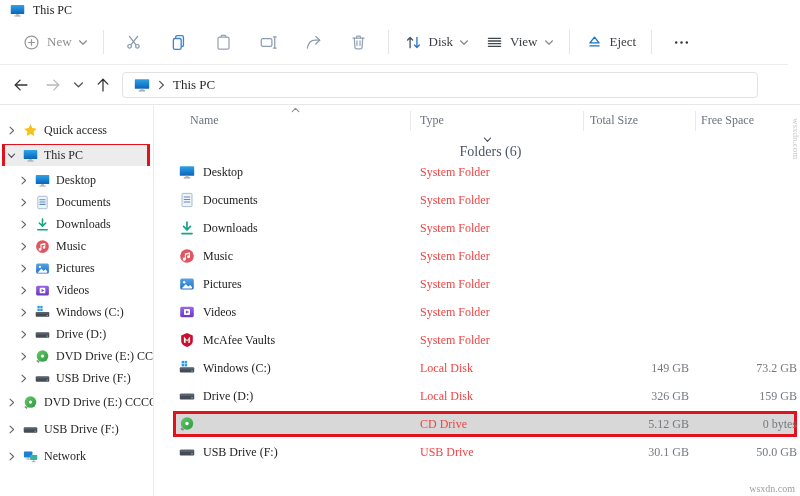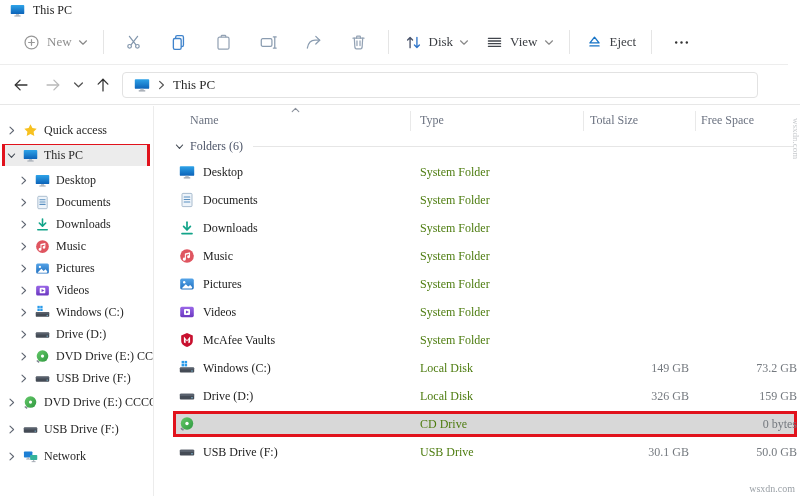--- a/index.html
+++ b/index.html
@@ -50,30 +50,30 @@
   .content{position:absolute;left:155px;top:105px;right:0;bottom:0;overflow:hidden;margin-left:12px;}
   .colheaders{position:relative;height:30px;color:#6b7280;font-size:12px;}
   .colheaders .h{position:absolute;top:8px;cursor:default;}
   .colheaders .h.name{left:23px;}
   .colheaders .h.type{left:253px;}
   .colheaders .h.total{left:423px;}
   .colheaders .h.free{left:534px;}
   .colheaders .sortmark{position:absolute;left:124px;top:2px;}
   .col-sep{position:absolute;top:6px;width:1px;height:20px;background:#e9e9e9;}
 
-  .group-hdr{display:flex;align-items:center;color:#4d5568;font-size:12px;padding-left:8px;}
+  .group-hdr{display:flex;align-items:center;color:#4d5568;font-size:14px;padding-left:8px;flex-direction:column;}
   .group-hdr .g-lbl{margin-left:6px;white-space:nowrap;}
   .group-hdr .g-line{flex:1;height:1px;background:#e6e6e6;margin:0 6px 0 10px;}
   .gh1{height:23px;} .gh2{height:19px;}
 
   .row{position:relative;height:28px;}
   .row .cell{position:absolute;top:0;line-height:28px;z-index:1;}
   .row .c-icon{left:12px;top:6px;line-height:normal;}
   .row .c-name{left:36px;color:#1c1c1c;white-space:nowrap;}
-  .row .c-type{left:253px;color:#4d7c0f;}
+  .row .c-type{left:253px;color:#ef4444;}
   .row .c-total{left:416px;width:106px;text-align:right;color:#74797f;}
   .row .c-free{left:528px;width:102px;text-align:right;color:#74797f;}
   .row.selected::before{content:"";position:absolute;left:6px;right:3px;top:1px;bottom:1px;
         background:#d8d8d8;border:3px solid #e1121c;box-sizing:border-box;z-index:0;}
 
   
   .wm-bottom{position:absolute;right:5px;top:483px;font-size:10px;color:#9aa0a6;}
   .wm-side{position:absolute;right:-1px;top:118px;writing-mode:vertical-rl;font-size:9px;color:#c7cacd;}
 </style>
 </head>
@@ -683,20 +683,21 @@
                     <stop offset="0" stop-color="#66c96a"></stop>
                     <stop offset="1" stop-color="#2f9940"></stop>
                   </linearGradient>
                 </defs>
                 <circle cx="8" cy="7.5" r="6.2" fill="url(#gdvd)"></circle>
                 <circle cx="8" cy="7.5" r="1.7" fill="#fff"></circle>
                 <path d="M2.5 11.6a6.4 6.4 0 0 0 2.5 1.8l-.9 1.4a7.8 7.8 0 0 1-2.7-2z" fill="#7d858f"></path>
               </svg>
             </span></span>
           <span class="cell c-type">CD Drive</span>
+          <span class="cell c-total">5.12 GB</span>
           <span class="cell c-free">0 bytes</span>
         </div>
         <div class="row">
           <span class="cell c-icon"><span class="ic">
               <svg width="16" height="16" viewBox="0 0 16 16">
                 <rect x="0.8" y="5.8" width="14.4" height="5.6" rx="1" fill="#444b55"></rect>
                 <rect x="0.8" y="5.8" width="14.4" height="2.2" rx="1" fill="#59616d"></rect>
                 <circle cx="13" cy="9.7" r="0.7" fill="#8bd0f0"></circle>
               </svg>
             </span></span>

